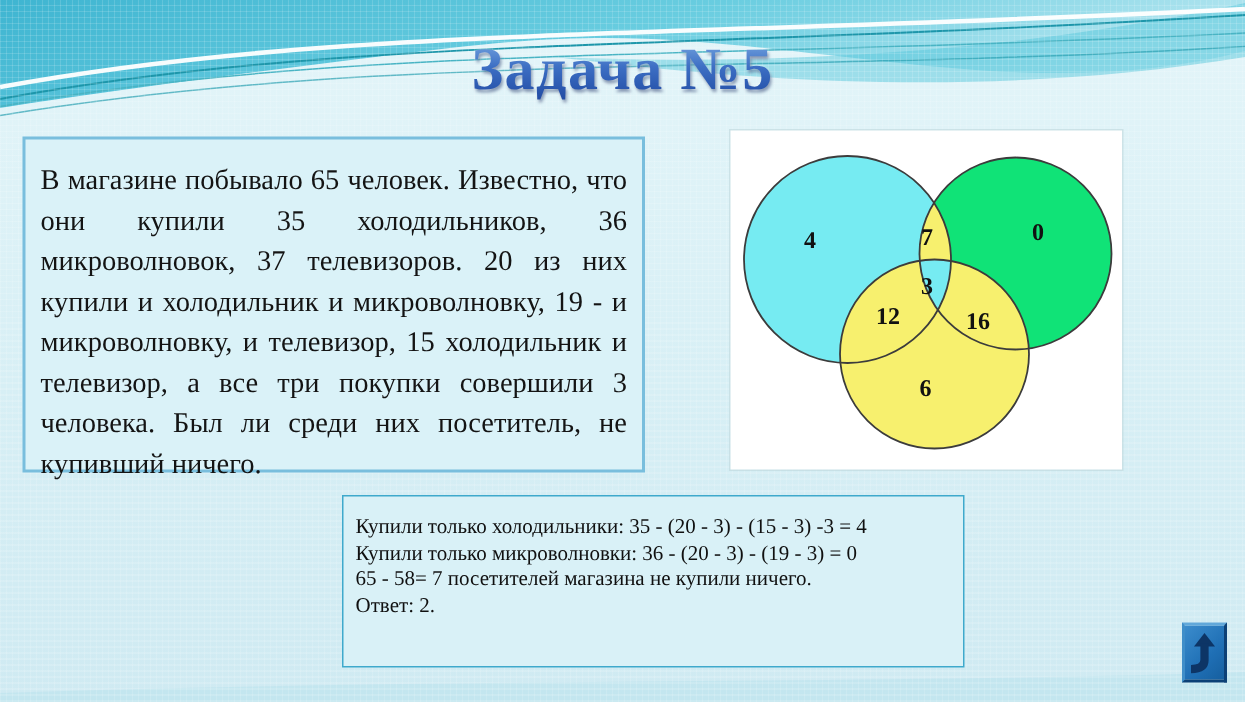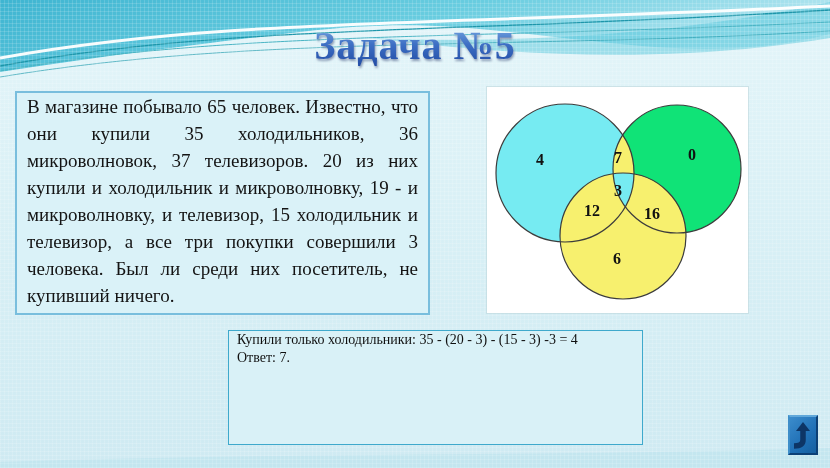--- a/index.html
+++ b/index.html
@@ -31,21 +31,21 @@
     background-clip:text;
     -webkit-text-fill-color:transparent;
     filter:drop-shadow(1px 2px 1px rgba(16,40,96,.45)) drop-shadow(0 0 1px rgba(255,255,255,.6));
   }
   .problem-box{
     position:absolute;z-index:3;
     left:15px;top:91px;width:415px;height:224px;
     box-sizing:border-box;
     background:#daf2f8;
     border:2px solid #79bedd;
-    padding:0 10px;
+    padding:14px 10px;
     font-size:19px;line-height:27px;
     color:#141414;
     text-align:justify;
   }
   .venn-panel{
     position:absolute;z-index:3;
     left:487px;top:87px;width:261px;height:226px;
     background:#ffffff;
     box-shadow:0 0 0 1px rgba(190,215,220,.6);
   }
@@ -53,21 +53,21 @@
   .venn-num{
     font-family:"Liberation Serif",serif;
     font-weight:bold;font-size:16px;fill:#111;
   }
   .solution-box{
     position:absolute;z-index:3;
     left:228px;top:330px;width:415px;height:115px;
     box-sizing:border-box;
     background:#d9f1f7;
     border:1px solid #3fa9cc;
-    padding:0 8px;
+    padding:12px 8px;
     font-size:14px;line-height:17.5px;
     color:#101010;
   }
   .return-btn{
     position:absolute;z-index:4;
     left:788px;top:415px;width:30px;height:40px;
     box-sizing:border-box;
     background:linear-gradient(135deg,#3b8ccc 0%,#1f6fb5 60%,#165f9f 100%);
     border:2px solid;
     border-color:#61a8da #0c4076 #0c4076 #3f8ec9;
@@ -140,21 +140,23 @@
       <text class="venn-num" x="205" y="73" text-anchor="middle">0</text>
       <text class="venn-num" x="131" y="109" text-anchor="middle">3</text>
       <text class="venn-num" x="105" y="129" text-anchor="middle">12</text>
       <text class="venn-num" x="165" y="132" text-anchor="middle">16</text>
       <text class="venn-num" x="130" y="177" text-anchor="middle">6</text>
     </svg>
   </div>
 
   <div class="solution-box">
     <div>Купили только холодильники: 35 - (20 - 3) - (15 - 3) -3 = 4</div>
-    <div>Ответ: 7.</div>
+    <div>Купили только микроволновки: 36 - (20 - 3) - (19 - 3) = 0</div>
+    <div>65 - 58= 7 посетителей магазина не купили ничего.</div>
+    <div>Ответ: 2.</div>
   </div>
 
   <div class="return-btn">
     <svg width="22" height="30" viewBox="0 0 22 30" aria-hidden="true">
       <polygon points="11,2 18,11 4,11" fill="#0d3566"></polygon>
       <path d="M11,9 L11,20 Q11,26 2,26" fill="none" stroke="#0d3566" stroke-width="5.5"></path>
     </svg>
   </div>
 
 </div>

